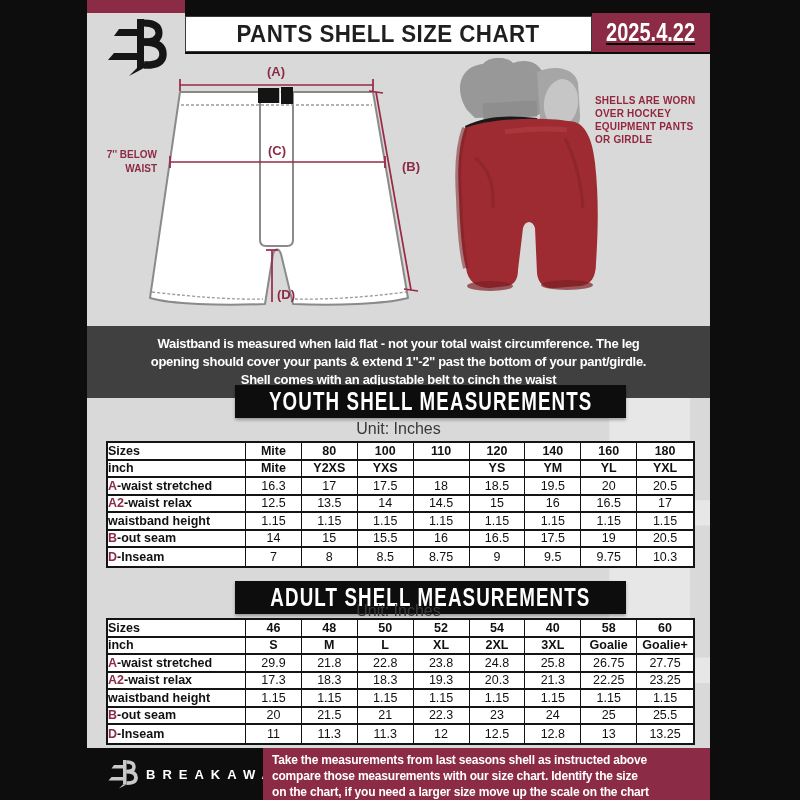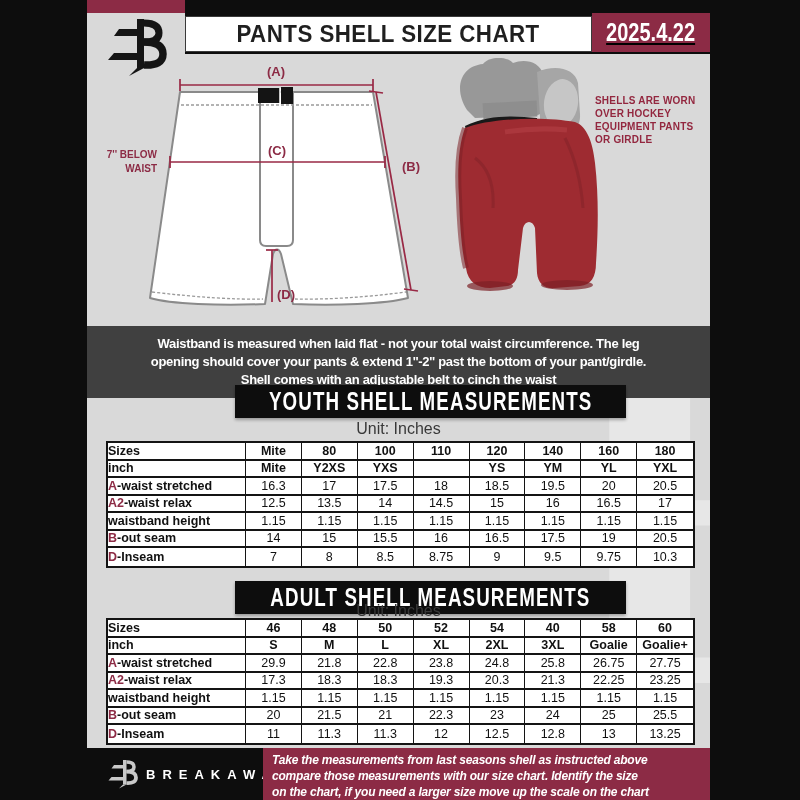--- a/index.html
+++ b/index.html
@@ -55,21 +55,21 @@
   .tc.hb{font-weight:bold;}
   .pfx{color:#8C2B45;}
 
   
   .footer{left:0;top:748px;width:800px;height:52px;background:#0D0D0D;}
   .logo-ftr{left:108px;top:9px;width:32px;height:32px;color:#C9C9C9;}
   .brand{left:146px;top:0;height:52px;display:flex;align-items:center;color:#fff;font-size:13px;
          font-weight:bold;letter-spacing:7px;}
   .footer-box{left:263px;top:0;width:447px;height:52px;background:#8C2B45;box-sizing:border-box;
               padding:4px 8px 0 9px;color:#fff;font-weight:bold;font-size:12px;line-height:16px;
-              letter-spacing:-0.2px;white-space:nowrap;font-style:italic;}
+              letter-spacing:-0.2px;white-space:nowrap;}
 </style>
 </head>
 <body>
 
 <div id="root">
   <div class="content">
 
     <div class="watermark">B</div>
 
     <div class="abs top-strip"></div>

